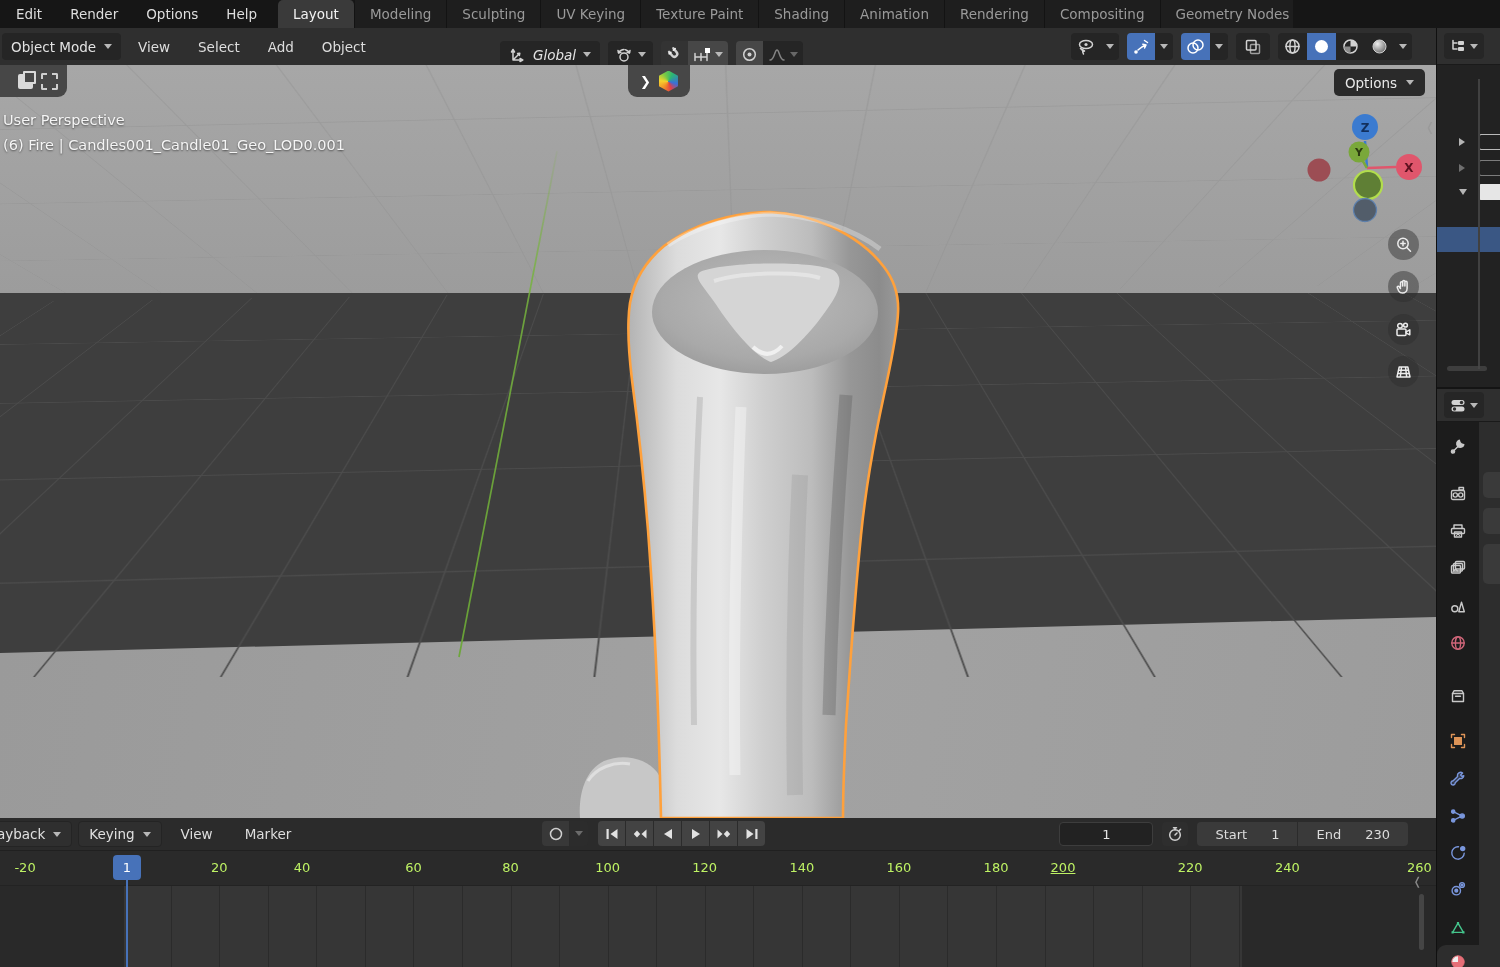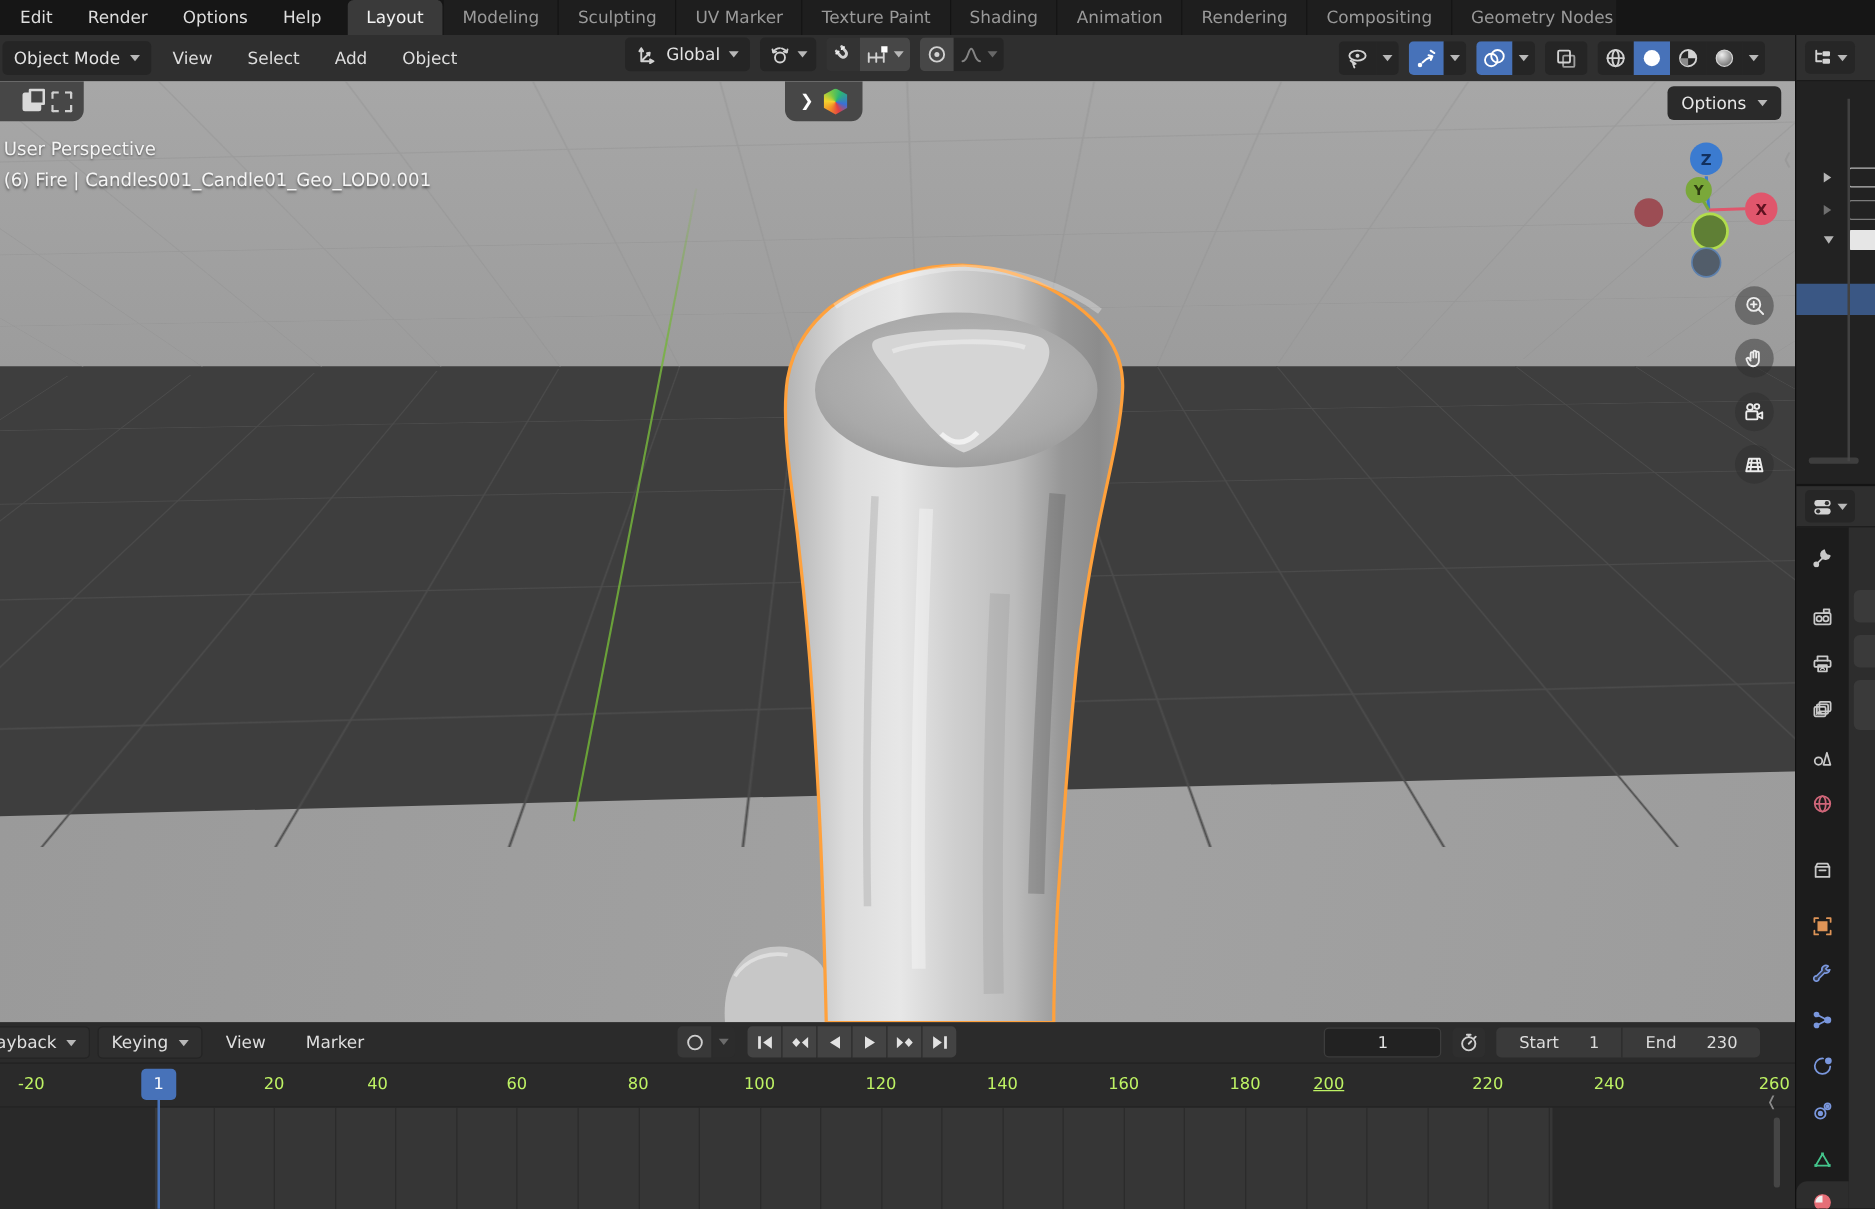--- a/index.html
+++ b/index.html
@@ -19,21 +19,21 @@
   .tb-scene{position:absolute;right:0;top:0;width:207px;height:28px;display:flex;align-items:center;background:#191919;border-left:1px solid #0c0c0c;}
   .tb-scene .sbtn{display:flex;align-items:center;gap:3px;padding:0 6px 0 8px;height:100%;}
   .tb-scene .sname{flex:1;font-size:13.5px;color:#ececec;padding-left:6px;}
   .tb-scene .pin{padding-right:8px;opacity:.8}
   
   .vp-header{position:absolute;left:0;top:28px;width:1436px;height:37px;background:#2f2f2f;border-bottom:1px solid #1a1a1a;}
   .widget{background:#252525;border-radius:4px;height:27px;display:flex;align-items:center;font-size:13.5px;color:#e3e3e3;}
   .vp-mode{position:absolute;left:2px;top:5px;padding:0 9px;gap:8px;}
   .vp-menus{position:absolute;left:124px;top:0;height:37px;display:flex;align-items:center;}
   .vp-menu{padding:0 14px;font-size:13.5px;color:#dedede;}
-  .vp-center{position:absolute;left:500px;top:2px;display:flex;gap:8px;}
+  .vp-center{position:absolute;left:500px;top:13px;display:flex;gap:8px;font-style:italic;}
   .vp-right{position:absolute;right:24px;top:5px;display:flex;gap:8px;align-items:center;}
   .cellgrp{display:flex;height:27px;border-radius:4px;overflow:hidden;}
   .cell{display:flex;align-items:center;justify-content:center;background:#252525;padding:0 5px;gap:4px;}
   .cell.lit{background:#474747;}
   .cell.mid{background:#333;}
   .cell.blue{background:var(--accent-blue);}
   
   .viewport{position:absolute;left:0;top:65px;width:1436px;height:753px;background:#a1a1a1;overflow:hidden;}
   .sky{position:absolute;left:0;top:0;width:1436px;height:228px;background:linear-gradient(#a7a7a7,#9c9c9c);overflow:hidden;}
   .sky .plane{position:absolute;left:-500px;bottom:-2px;width:2436px;height:1700px;transform-origin:50% 100%;
@@ -127,21 +127,21 @@
     <div class="tb-menus" id="tb-menus">
         <div class="tb-menu">Edit</div>
         <div class="tb-menu">Render</div>
         <div class="tb-menu">Options</div>
         <div class="tb-menu">Help</div>
       </div>
     <div class="tb-tabs" id="ws-tabs">
         <div class="ws-tab active">Layout</div>
         <div class="ws-tab">Modeling</div>
         <div class="ws-tab">Sculpting</div>
-        <div class="ws-tab">UV Marker</div>
+        <div class="ws-tab">UV Keying</div>
         <div class="ws-tab">Texture Paint</div>
         <div class="ws-tab">Shading</div>
         <div class="ws-tab">Animation</div>
         <div class="ws-tab">Rendering</div>
         <div class="ws-tab">Compositing</div>
         <div class="ws-tab">Geometry Nodes</div>
       </div>
   </div>
 
   <div class="vp-header">

